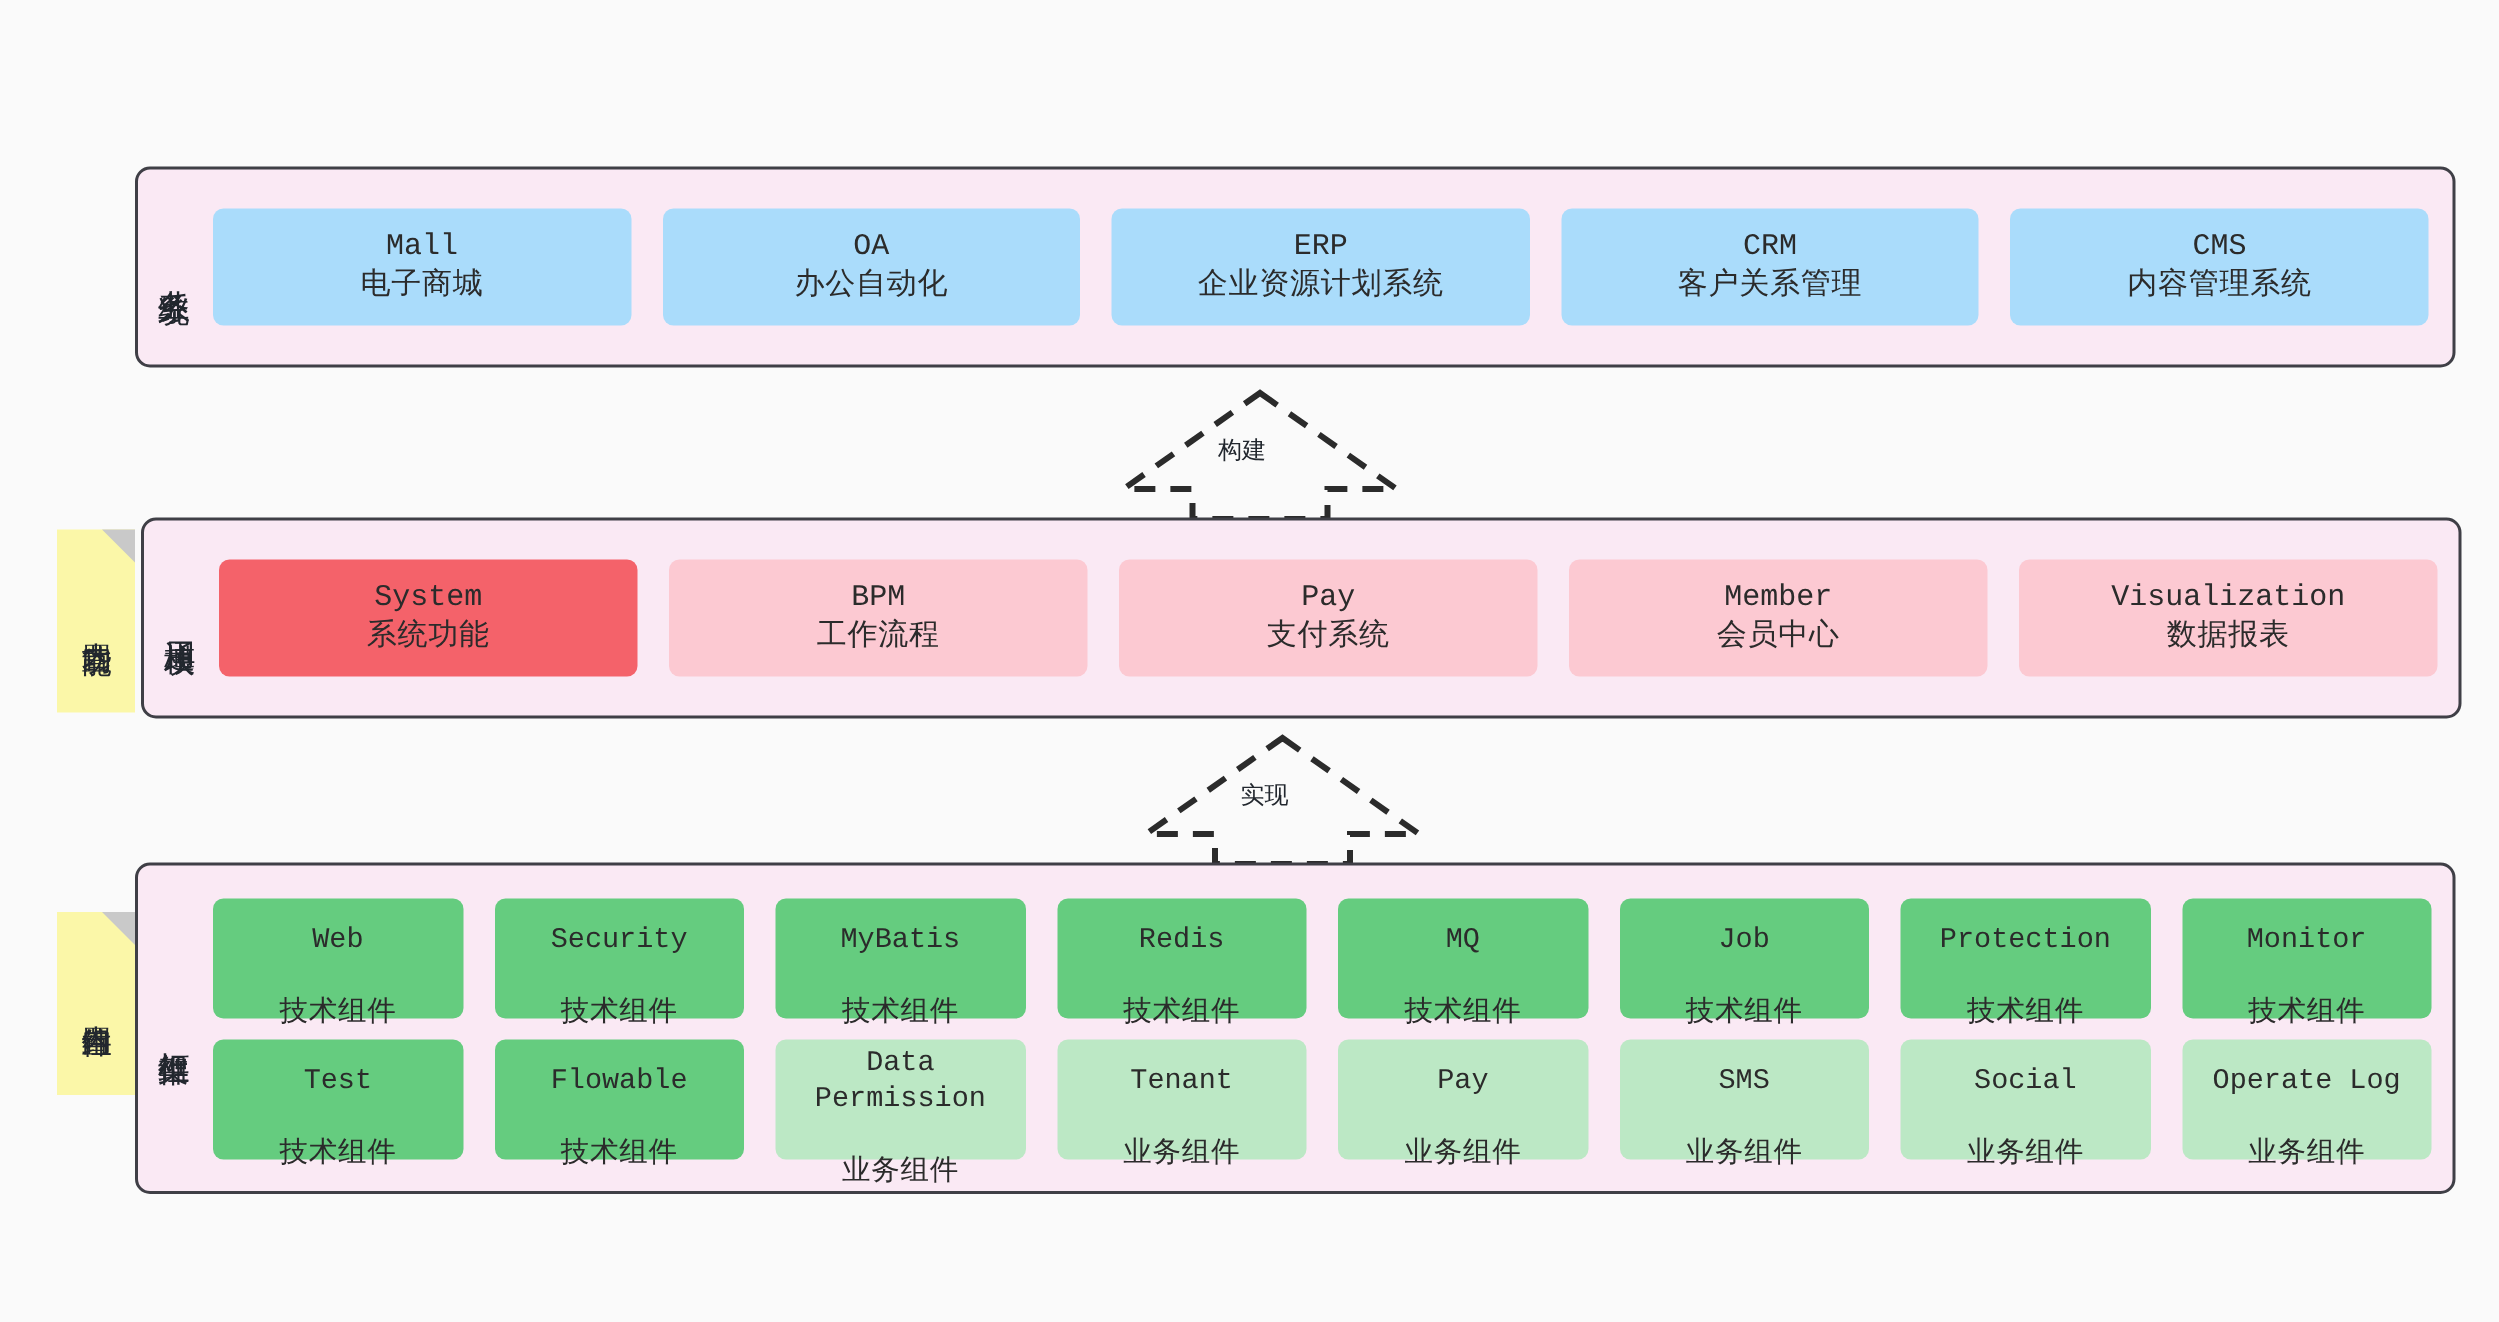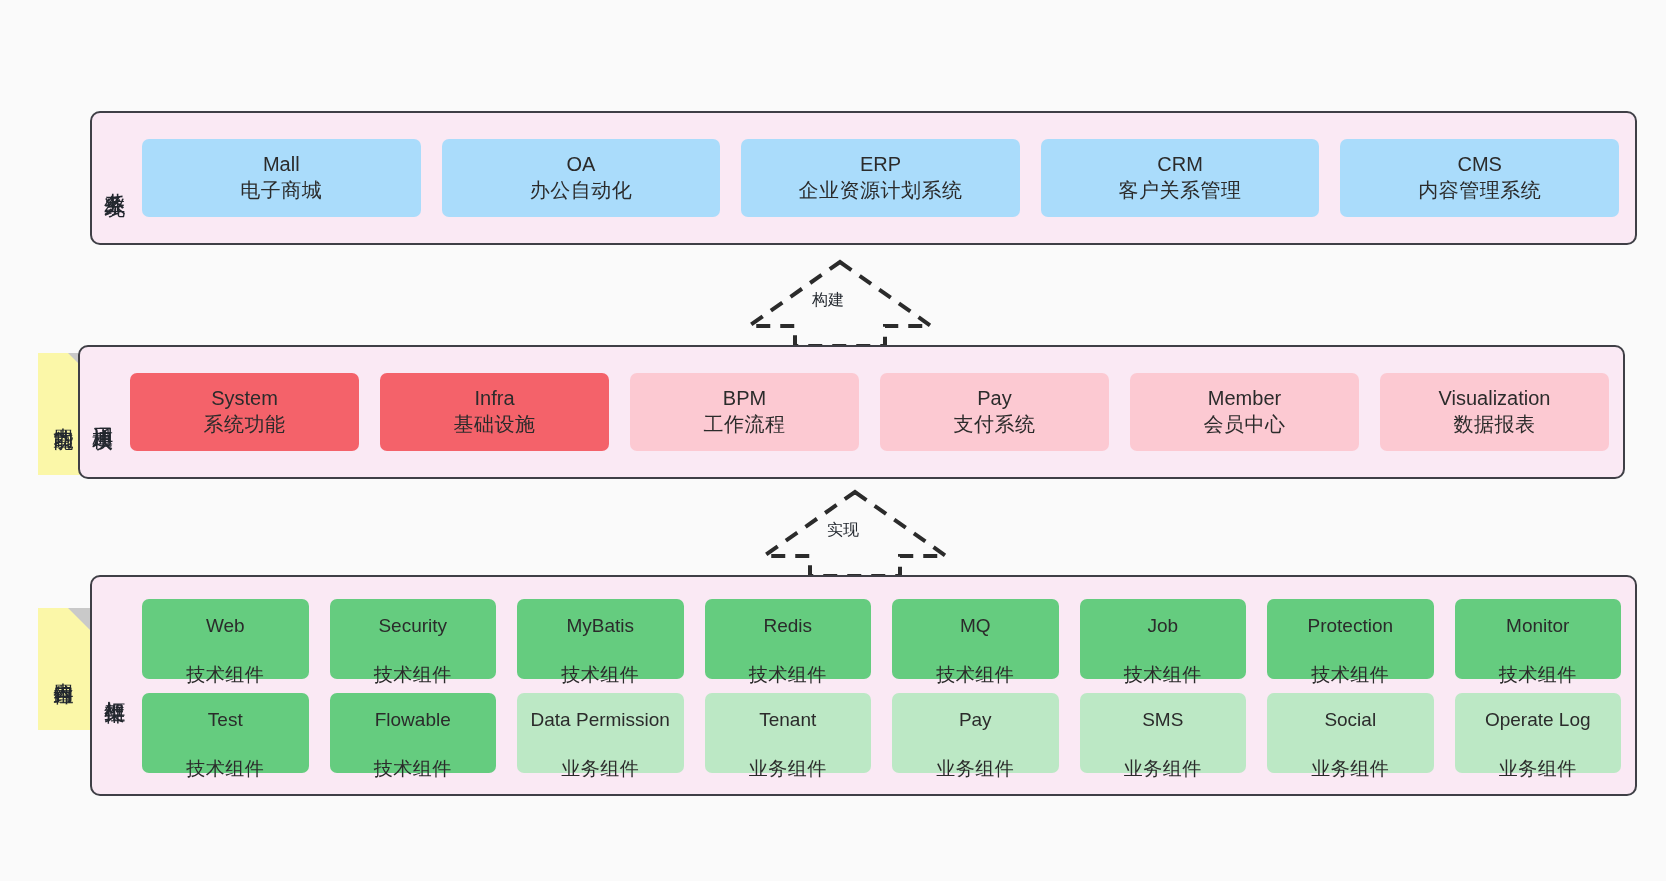--- a/index.html
+++ b/index.html
@@ -71,20 +71,21 @@
     flex: 1 1 0;
     border-radius: 7px;
     display: flex;
     flex-direction: column;
     align-items: center;
     justify-content: center;
     text-align: center;
     line-height: 1.28;
     padding: 4px 6px;
     user-select: none;
+    font-family: Liberation Mono, monospace;
   }
   .card .en {
     font-size: 20px;
     white-space: normal;
   }
   .card .cn {
     font-size: 20px;
     letter-spacing: 0.5px;
   }
 
@@ -95,21 +96,21 @@
   .card.lightgreen{ background: #bce8c5; }
 
   
   #layer-business {
     left: 90px;  top: 111px;  width: 1547px; height: 134px;
   }
   #layer-business .layer-body { padding-right: 16px; }
   #layer-business .card { height: 78px; }
 
   #layer-common {
-    left: 78px;  top: 345px;  width: 1547px; height: 134px;
+    left: 94px;  top: 345px;  width: 1547px; height: 134px;
   }
   #layer-common .card { height: 78px; }
 
   #layer-framework {
     left: 90px;  top: 575px;  width: 1547px; height: 221px;
   }
   #layer-framework .layer-body { gap: 14px; padding: 12px 14px 12px 4px; }
   #layer-framework .card { height: 80px; }
   #layer-framework .card .en,
   #layer-framework .card .cn { font-size: 19px; margin-top: 24px; }
@@ -199,24 +200,20 @@
   </div>
 
   <div class="layer" id="layer-common">
     <div class="layer-title">通用模块</div>
     <div class="layer-body">
       <div class="row">
         <div class="card red">
           <span class="en">System</span>
           <span class="cn">系统功能</span>
         </div>
-        <div class="card red">
-          <span class="en">Infra</span>
-          <span class="cn">基础设施</span>
-        </div>
         <div class="card pink">
           <span class="en">BPM</span>
           <span class="cn">工作流程</span>
         </div>
         <div class="card pink">
           <span class="en">Pay</span>
           <span class="cn">支付系统</span>
         </div>
         <div class="card pink">
           <span class="en">Member</span>

